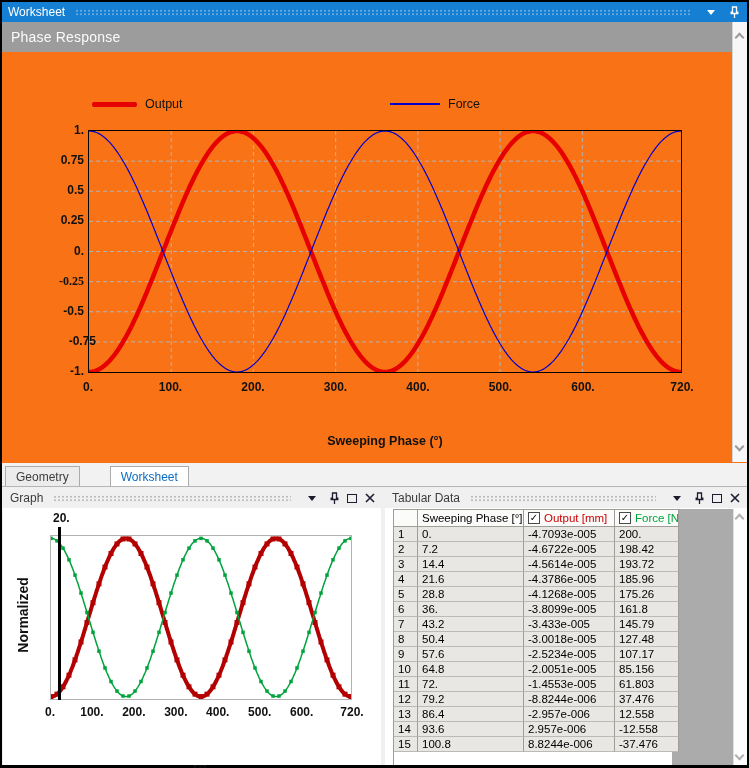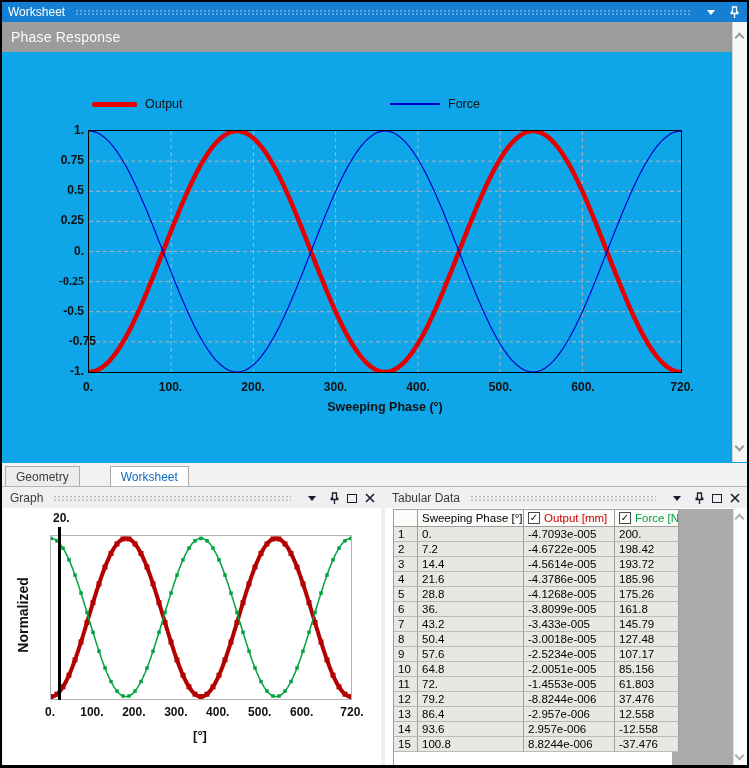--- a/index.html
+++ b/index.html
@@ -1,18 +1,18 @@
 <!DOCTYPE html>
 <html><head>
 <meta charset="utf-8">
 <style>
   * { margin:0; padding:0; box-sizing:border-box; }
   html,body { background:#dcdcdc; }
   body { font-family:"Liberation Sans","DejaVu Sans",sans-serif; }
-  #app { position:relative; width:749px; height:768px; background:#0ea5e9; overflow:hidden;
+  #app { position:relative; width:749px; height:768px; background:#f97316; overflow:hidden;
          box-shadow: inset 0 0 0 2px #000, inset 0 -3px 0 #000; }
 
   
   .titlebar { position:absolute; left:2px; top:2px; right:2px; height:20px;
               background:#1580d3; display:flex; align-items:center; padding:0 6px; }
   .titlebar .t { color:#fff; font-size:12px; }
   .dots { flex:1; height:7px; margin:0 10px;
           background-image: radial-gradient(circle,#6aa9dd 0.8px, transparent 1px);
           background-size:4px 3.5px; }
   .dots.dark { background-image: radial-gradient(circle,#bdbdbd 0.8px, transparent 1px); }
@@ -34,21 +34,21 @@
   .chev.up   { top:12px; transform:rotate(45deg); }
   .chev.down { bottom:12px; transform:rotate(225deg); }
 
   
   .legend-item { position:absolute; display:flex; align-items:center; font-size:12.5px; color:#111; }
   .legend-line { display:inline-block; margin-right:8px; }
   .plot1 { position:absolute; left:88px; top:130px; width:594px; height:243px; border:1px solid #000; }
   .plot1 svg, .plot2 svg { position:absolute; left:0; top:0; }
   .ytick { position:absolute; width:46px; text-align:right; font-size:12px; font-weight:bold; color:#111; }
   .xtick { position:absolute; transform:translateX(-50%); font-size:12px; font-weight:bold; color:#111; white-space:nowrap; }
-  .axis-title { position:absolute; transform:translateX(-50%); font-size:12.5px; font-weight:bold; color:#111; white-space:nowrap; }
+  .axis-title { position:absolute; transform:translateX(-50%); font-size:12.5px; font-weight:bold; color:#111; white-space:nowrap;margin-top:34px; }
 
   
   .tabbar { position:absolute; left:2px; top:463px; right:2px; height:24px; background:#f2f2f2;
             border-bottom:1px solid #b5b5b5; display:flex; align-items:flex-end; padding-left:3px;gap:28px; }
   .tab { height:20px; display:flex; align-items:center; padding:0 10px; font-size:12px;
          border:1px solid #ababab; border-bottom:none; background:#ececec; color:#3c3c3c; cursor:pointer; margin-right:2px; }
   .tab.active { background:#fff; color:#0a6cc4; }
 
   
   .lower-bg { position:absolute; left:2px; top:487px; right:2px; bottom:3px; background:#f0f0f0; }

